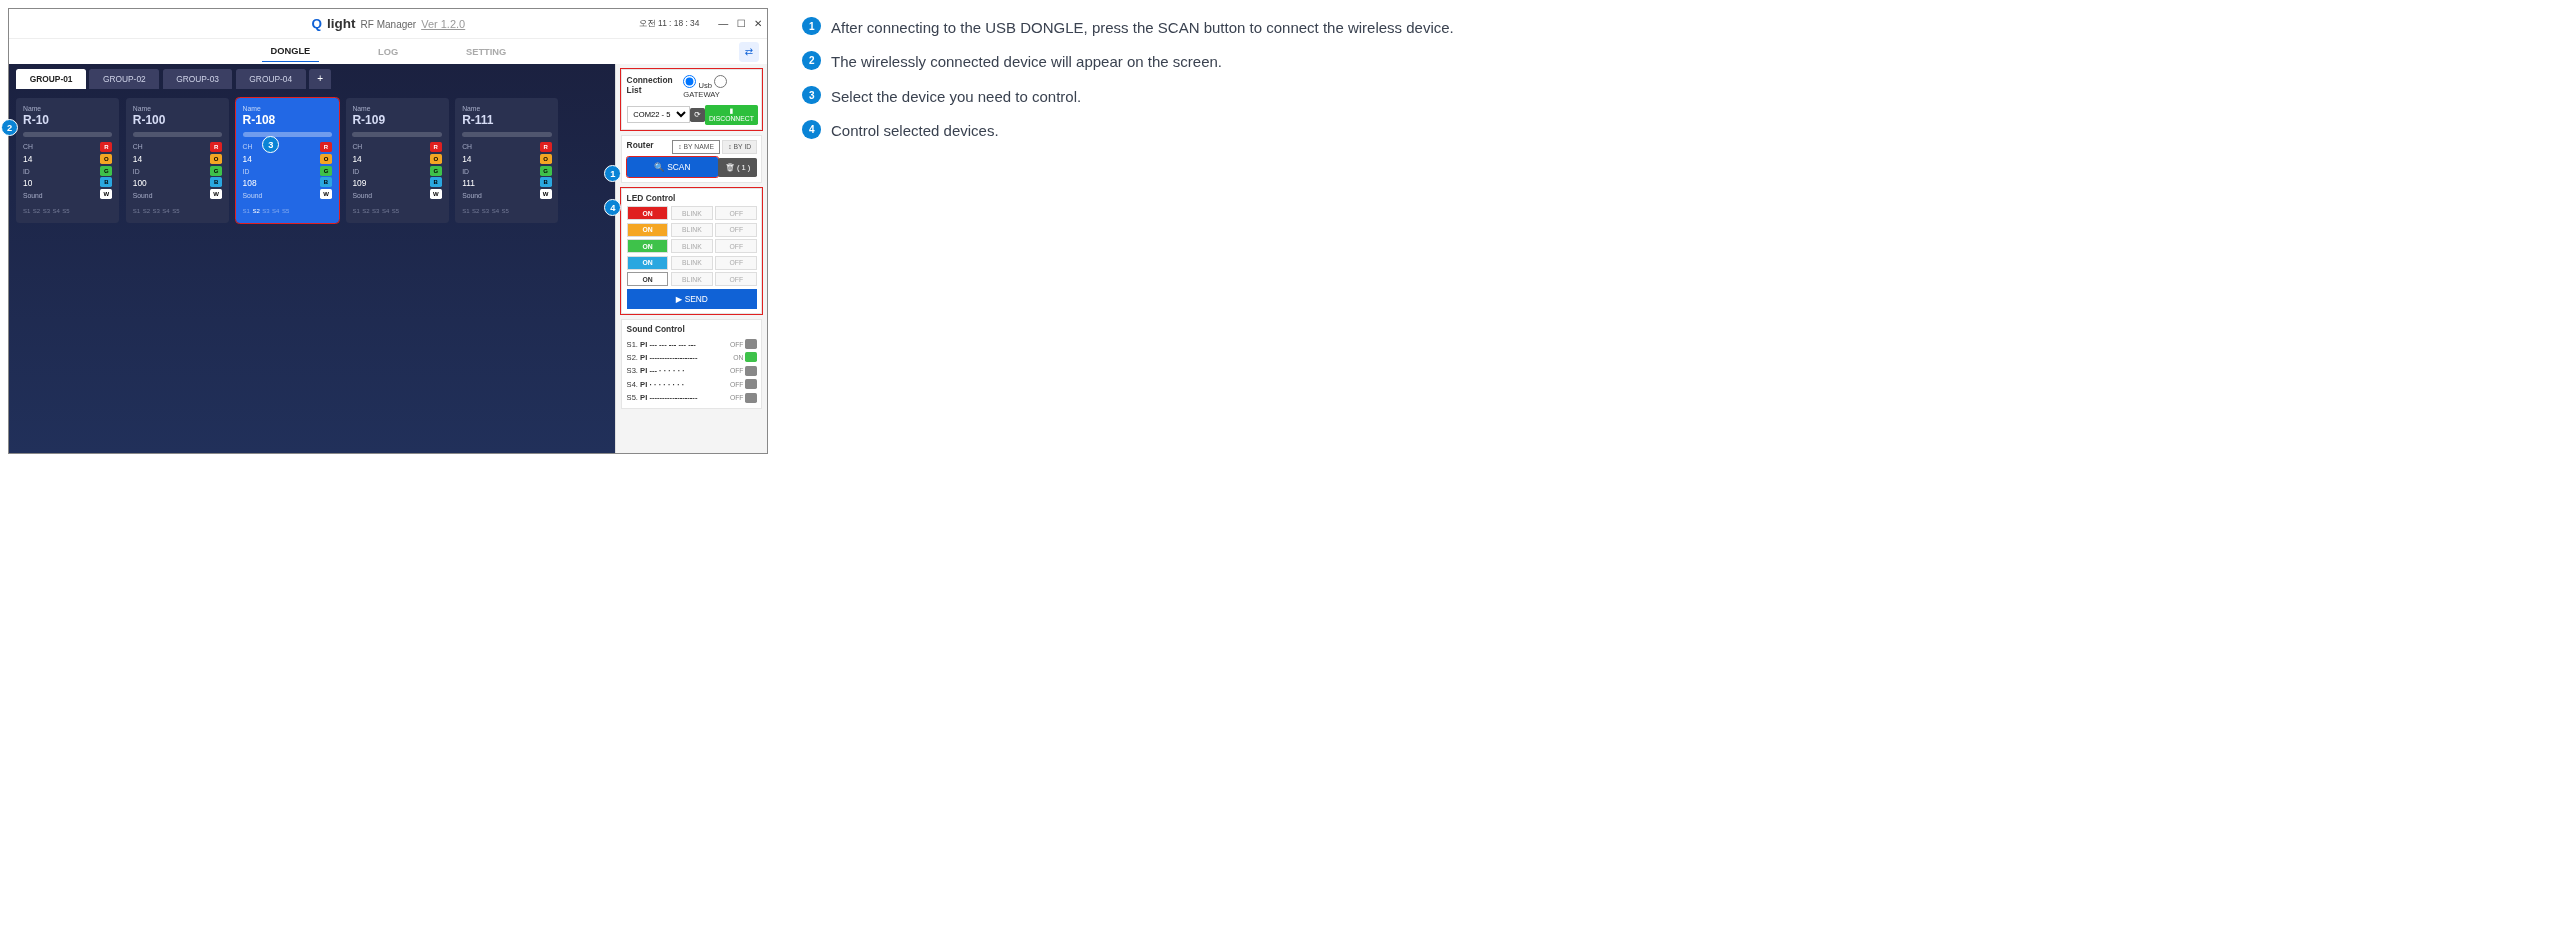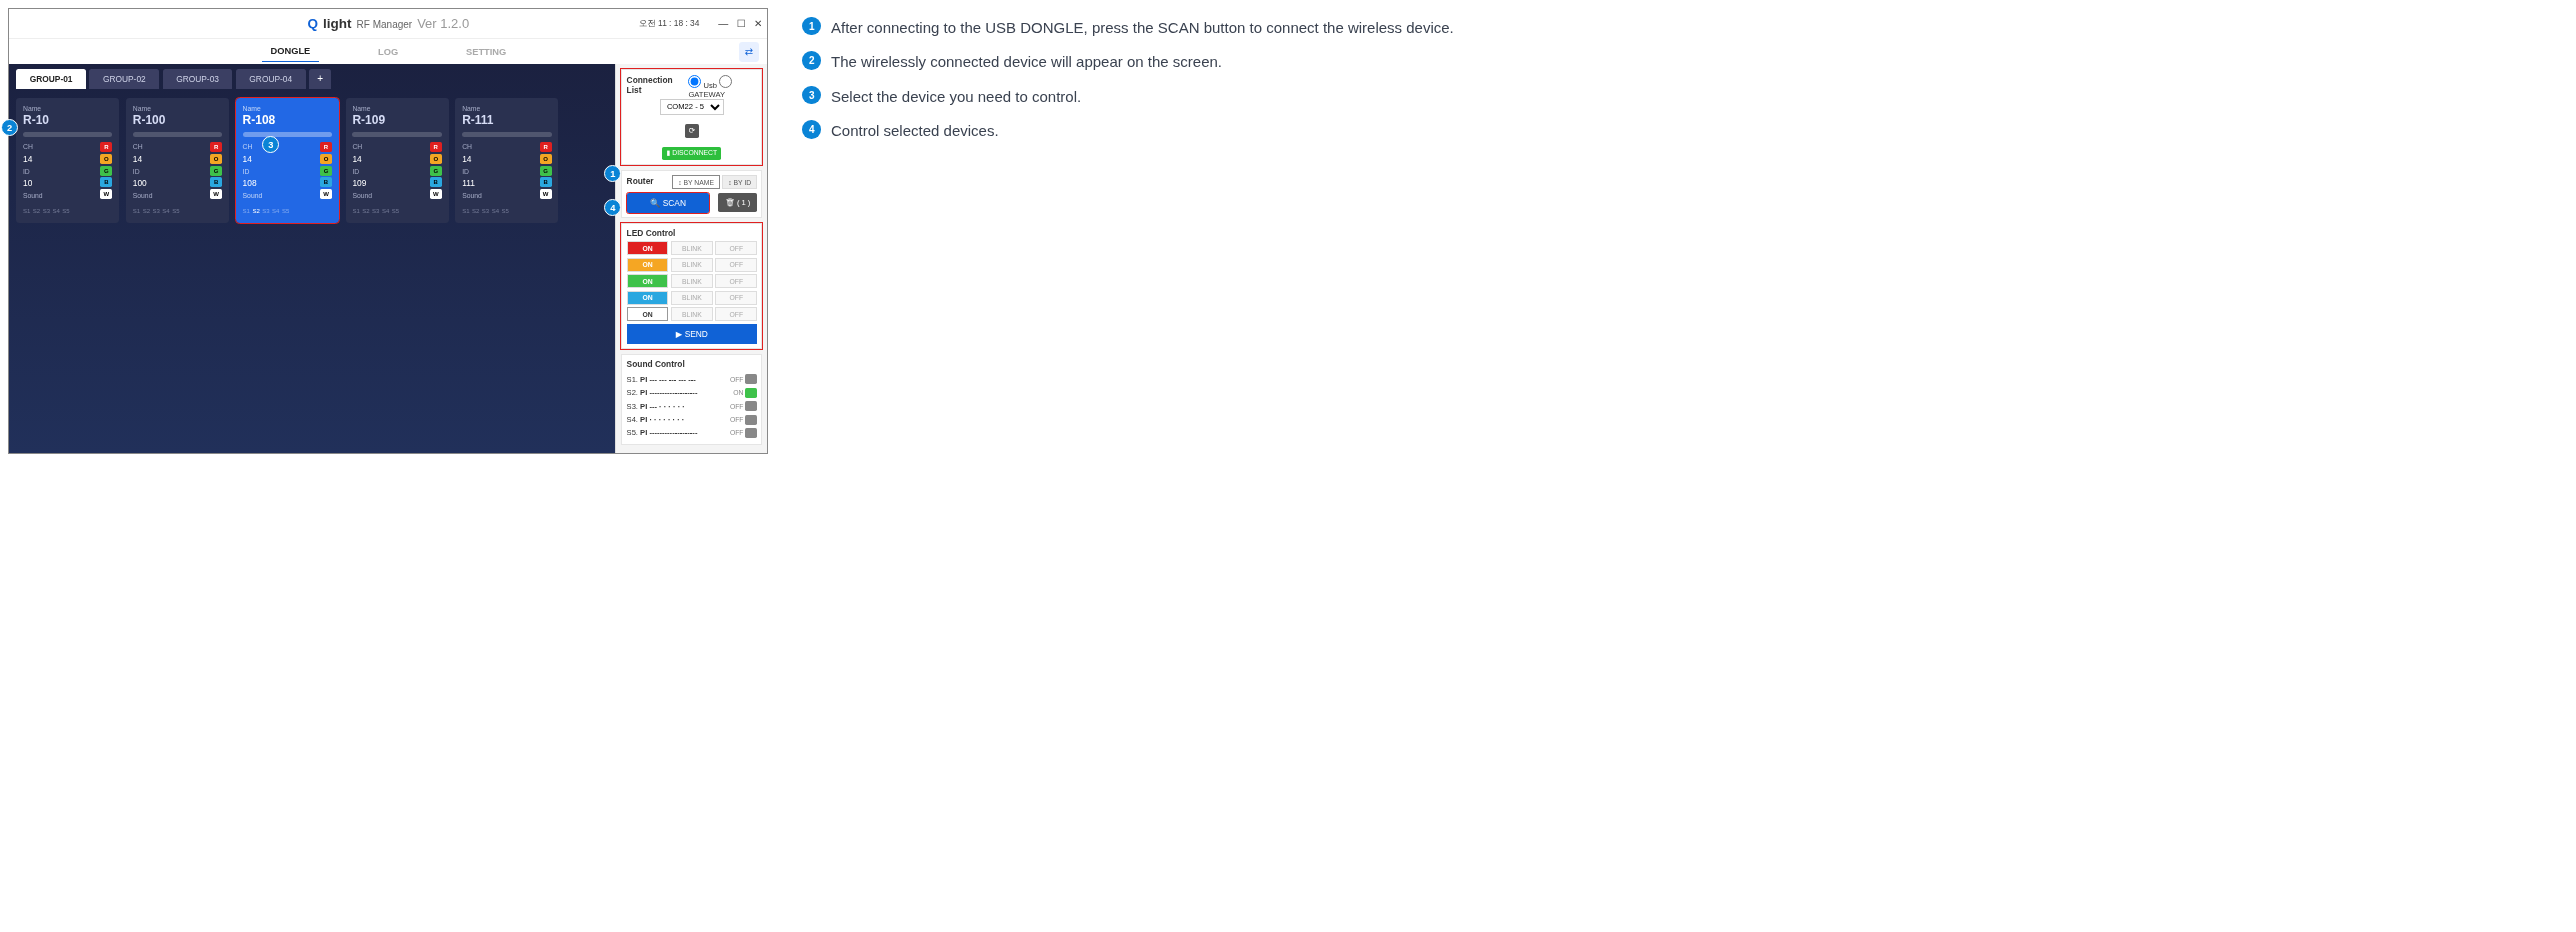--- a/index.html
+++ b/index.html
@@ -3,21 +3,21 @@
 <meta charset="utf-8">
 <style>
 * { box-sizing: border-box; margin: 0; padding: 0; font-family: Arial, sans-serif; }
 body { background: #fff; display: flex; padding: 8.4px; gap: 34px; }
 .app-window { width: 760px; border: 0.8px solid #888; background: #fff; position: relative; }
 .titlebar { display: flex; align-items: center; justify-content: center; height: 30px; position: relative; border-bottom: 0.8px solid #eee; }
 .title-group { display: flex; align-items: baseline; gap: 5px; }
 .logo-q { font-weight: bold; font-size: 13.5px; color: #1062d6; }
 .logo-light { font-weight: bold; font-size: 13.5px; color: #333; }
 .prod { font-size: 10px; color: #666; }
-.ver { font-size: 13px; color: #999; }
+.ver { font-size: 11px; color: #999; text-decoration: underline; }
 .clock { position: absolute; right: 68px; font-size: 8.4px; color: #444; }
 .winbtns { position: absolute; right: 5px; display: flex; gap: 8.4px; font-size: 10px; color: #444; cursor: pointer; }
 .main-tabs { display: flex; justify-content: center; gap: 51px; height: 25px; align-items: center; position: relative; }
 .main-tab { font-size: 9.3px; font-weight: bold; color: #aaa; cursor: pointer; padding: 5px 8.4px; }
 .main-tab.active { color: #222; border-bottom: 1.7px solid #1062d6; }
 .sq-btn { position: absolute; right: 8.4px; width: 20px; height: 20px; background: #e8f0ff; border: none; border-radius: 3.4px; color: #1062d6; font-size: 10px; cursor: pointer; }
 .work-area { display: flex; background: linear-gradient(#1b2140,#21305a); height: 389px; }
 .left-area { flex: 1; padding: 5px 6.8px; position: relative; }
 .group-tabs { display: flex; gap: 3.4px; }
 .group-tab { font-size: 8.4px; color: #cfd3e8; background: #3b3f63; padding: 5px 13.5px; border-radius: 2.5px 2.5px 0 0; cursor: pointer; }
@@ -36,21 +36,21 @@
 .chips { display: flex; flex-direction: column; gap: 1.7px; }
 .chip { width: 12px; height: 10px; border-radius: 1.7px; font-size: 6px; color: #000; text-align: center; line-height: 10px; font-weight: bold; }
 .chip.R{background:#e02020;color:#fff;} .chip.O{background:#f5a623;} .chip.G{background:#3ec24a;} .chip.B{background:#2aa7e0;} .chip.W{background:#fff;}
 .sound-row { display: flex; gap: 2.5px; margin-top: 5px; }
 .sndc { font-size: 6px; opacity: .4; }
 .card.selected .sndc:nth-child(2){opacity:1;}
 .right-panel { width: 152px; background: #f4f4f4; border-left: 0.8px solid #ddd; padding: 5px; font-size: 8.4px; color: #333; display: flex; flex-direction: column; gap: 5px; }
 .section { background: #fff; border: 0.8px solid #e5e5e5; padding: 4.2px; }
 .section.hl { outline: 1.3px solid #e02020; }
 .sec-title { font-weight: bold; font-size: 8.4px; margin-bottom: 3.4px; }
-.row-flex { display: flex; align-items: center; gap: 9px; }
+.row-flex { display: flex; align-items: center; gap: 0; }
 .radio { font-size: 7.6px; }
 .combo { flex:1; border:0.8px solid #ccc; font-size:7.6px; padding:1.7px; background:#fff; }
 .btn-sm { border:none; padding:2.5px 4.2px; font-size:7.6px; border-radius:1.7px; cursor:pointer; }
 .btn-refresh{background:#555;color:#fff;} .btn-disc{background:#2dbf3c;color:#fff;font-size:6.8px;}
 .btn-sort{background:#eee;border:0.8px solid #ddd;padding:2.5px 5px;font-size:6.8px;color:#555;cursor:pointer;}
 .btn-sort.active{background:#fff;border:0.8px solid #888;}
 .btn-scan{flex:1;background:#1062d6;color:#fff;border:none;padding:5px;font-size:8.4px;border-radius:1.7px;cursor:pointer;outline:1.3px solid #e02020;}
 .btn-trash{background:#555;color:#fff;border:none;padding:5px 6.8px;font-size:7.6px;border-radius:1.7px;cursor:pointer;}
 .led-rows{display:flex;flex-direction:column;gap:2.5px;}
 .led-row{display:flex;gap:2.5px;}
@@ -252,21 +252,21 @@
           </div>
         </div>
     </div>
 
     <div class="right-panel">
       <div class="section hl">
         <div class="row-flex" style="justify-content:space-between;">
           <span class="sec-title">Connection List</span>
           <span class="radio"><input type="radio" checked="" style=""> <span>Usb</span> <input type="radio" style=""> <span>GATEWAY</span></span>
         </div>
-        <div class="row-flex" style="margin-top:0;flex-direction:column;">
+        <div class="row-flex" style="margin-top:6px;">
           <select class="combo"><option>COM22 - 5</option></select>
           <button class="btn-sm btn-refresh">⟳</button>
           <button class="btn-sm btn-disc">▮ <span>DISCONNECT</span></button>
         </div>
       </div>
 
       <div class="section">
         <div class="row-flex" style="justify-content:space-between;">
           <span class="sec-title">Router</span>
           <span>

